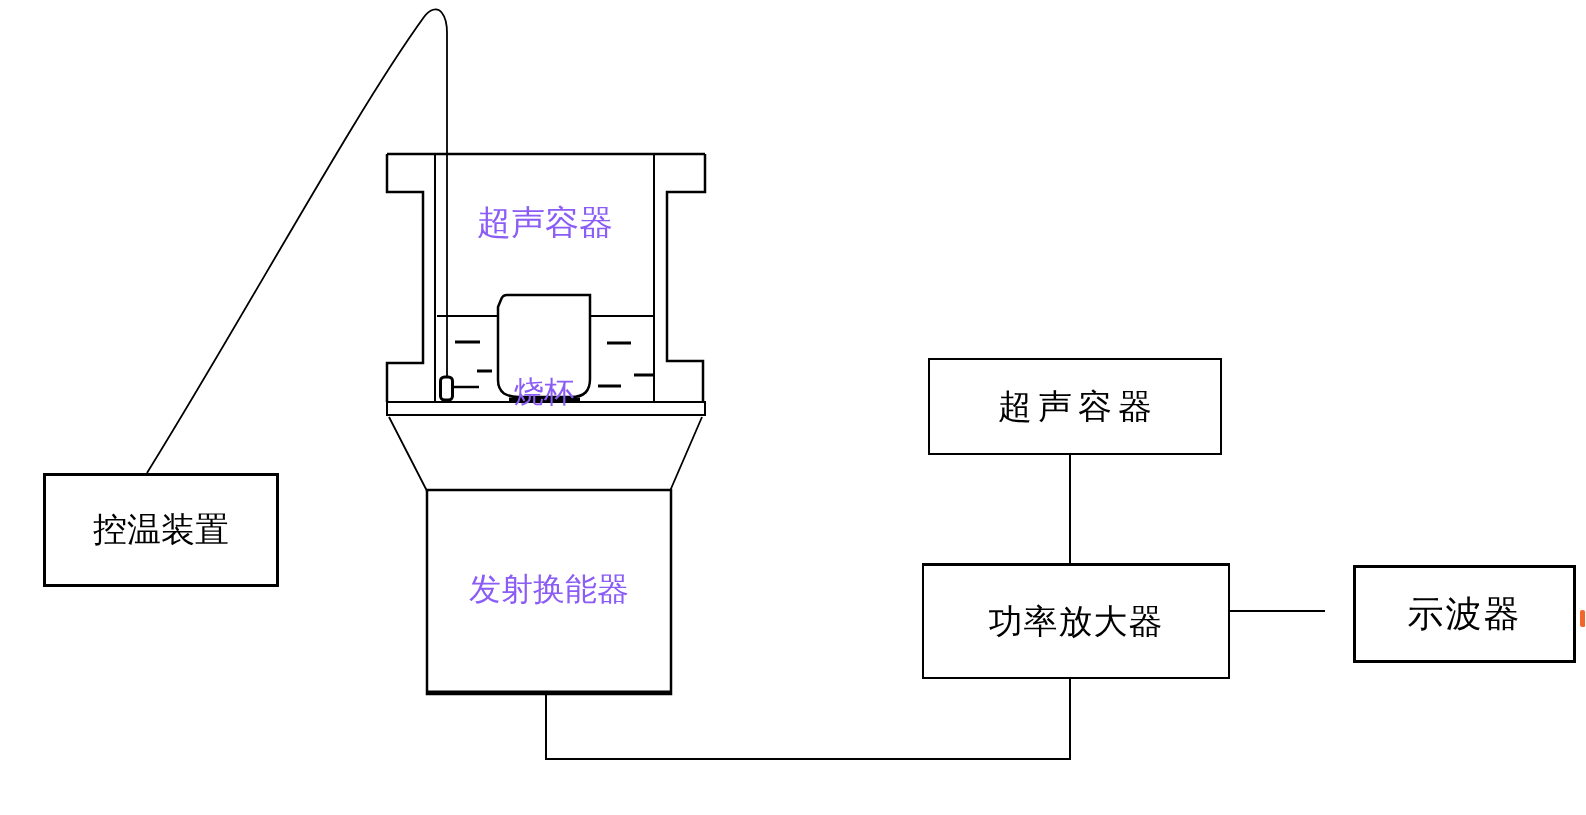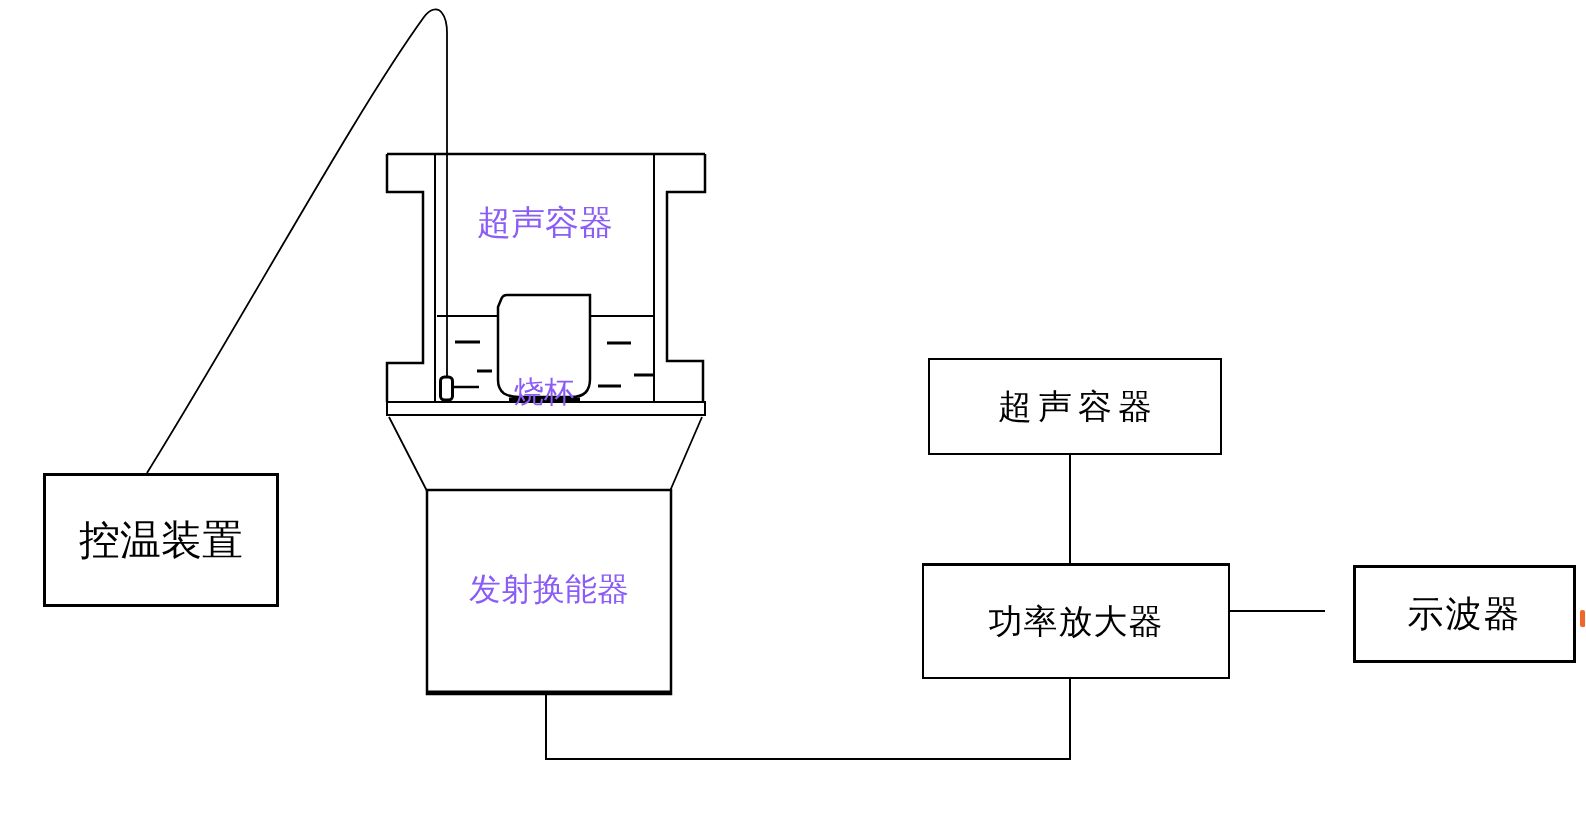--- a/index.html
+++ b/index.html
@@ -10,21 +10,21 @@
   .canvas svg{position:absolute;left:0;top:0;}
   .box{
     position:absolute;border:3px solid #000;background:#ffffff;
     display:flex;align-items:center;justify-content:center;
     box-sizing:border-box;white-space:nowrap;
   }
   .lbl{
     position:absolute;transform:translate(-50%,-50%);
     white-space:nowrap;color:#8b5cf6;
   }
-  #temperature-controller-box{left:43px;top:473px;width:236px;height:134px;font-size:41px;}
+  #temperature-controller-box{left:43px;top:473px;width:236px;height:114px;font-size:34px;}
   #signal-generator-box{left:928px;top:358px;width:294px;height:97px;border-width:2px;font-size:34px;letter-spacing:6px;text-indent:6px;}
   #power-amplifier-box{left:922px;top:563px;width:308px;height:116px;border-width:2px;border-top-width:3px;font-size:34px;letter-spacing:1px;}
   #oscilloscope-box{left:1325px;top:565px;width:223px;height:98px;font-size:36px;letter-spacing:2px;margin-left:28px;}
   #ultrasonic-container-label{left:545px;top:223px;font-size:34px;}
   #beaker-label{left:544px;top:349px;font-size:30px;margin-top:43px;}
   #transducer-label{left:549px;top:590px;font-size:32px;}
   #orange-cursor-mark{
     position:absolute;left:1580px;top:610px;width:5px;height:17px;
     background:#f0662b;border-radius:2px 2px 1px 2px;
   }

